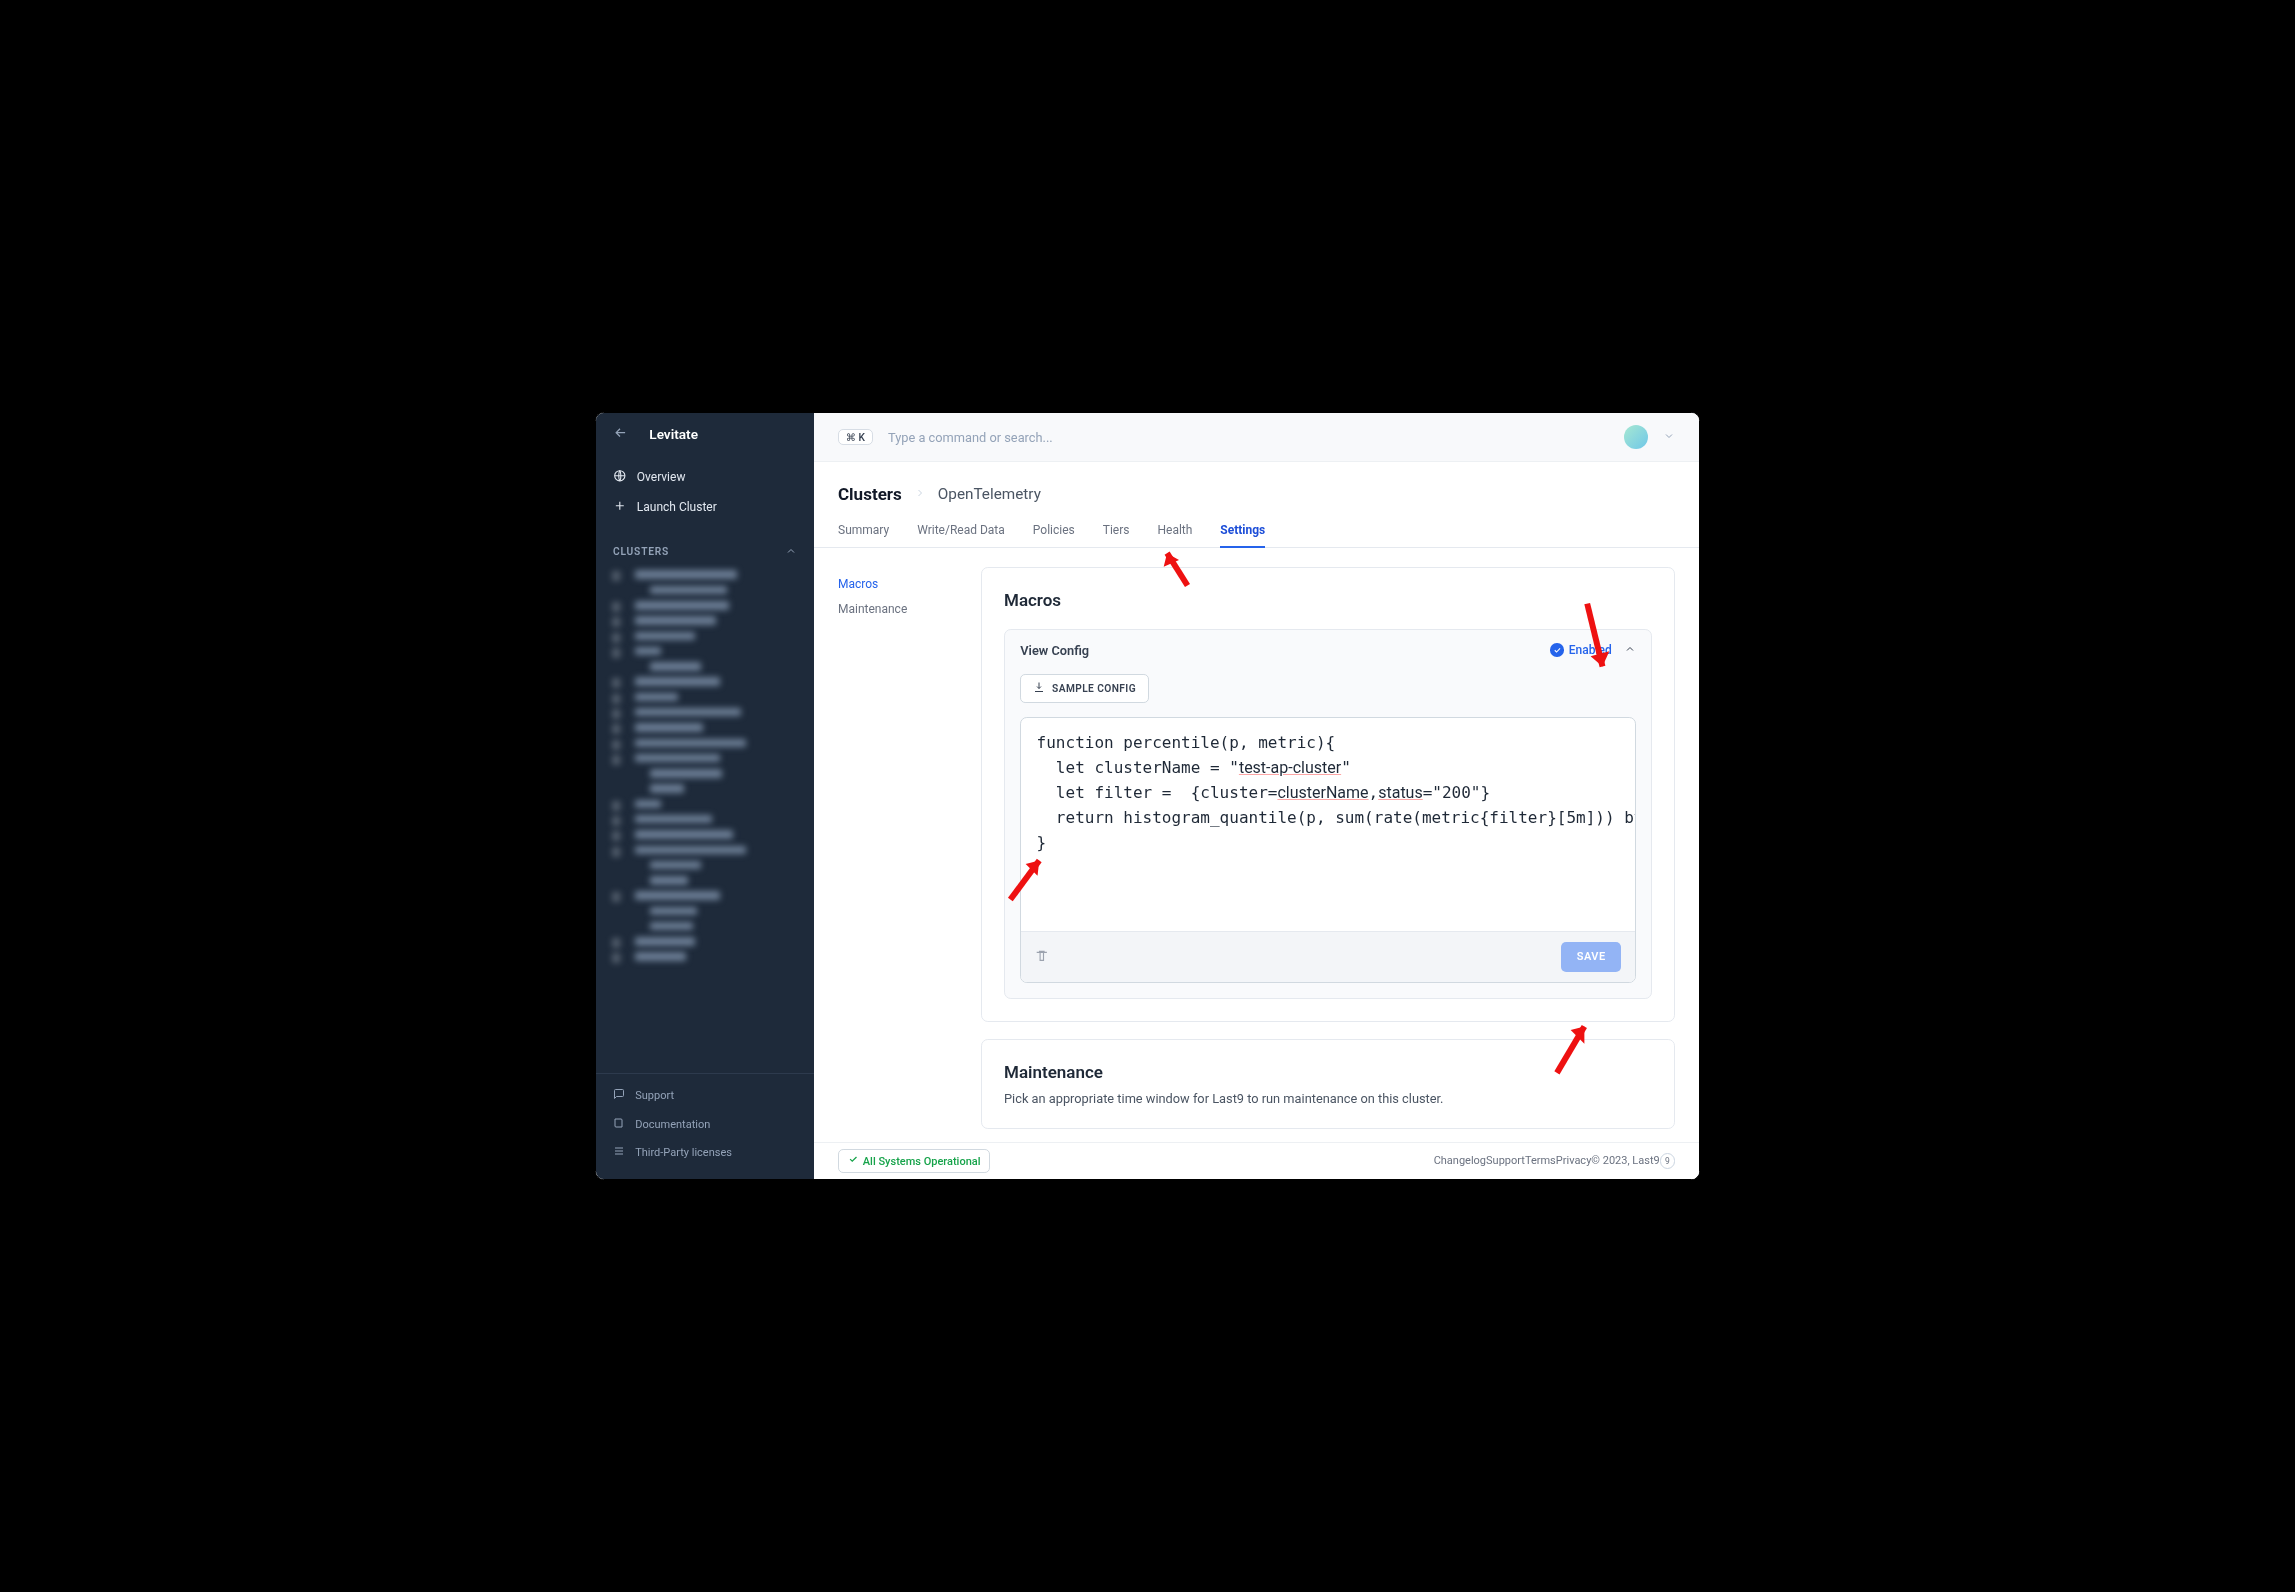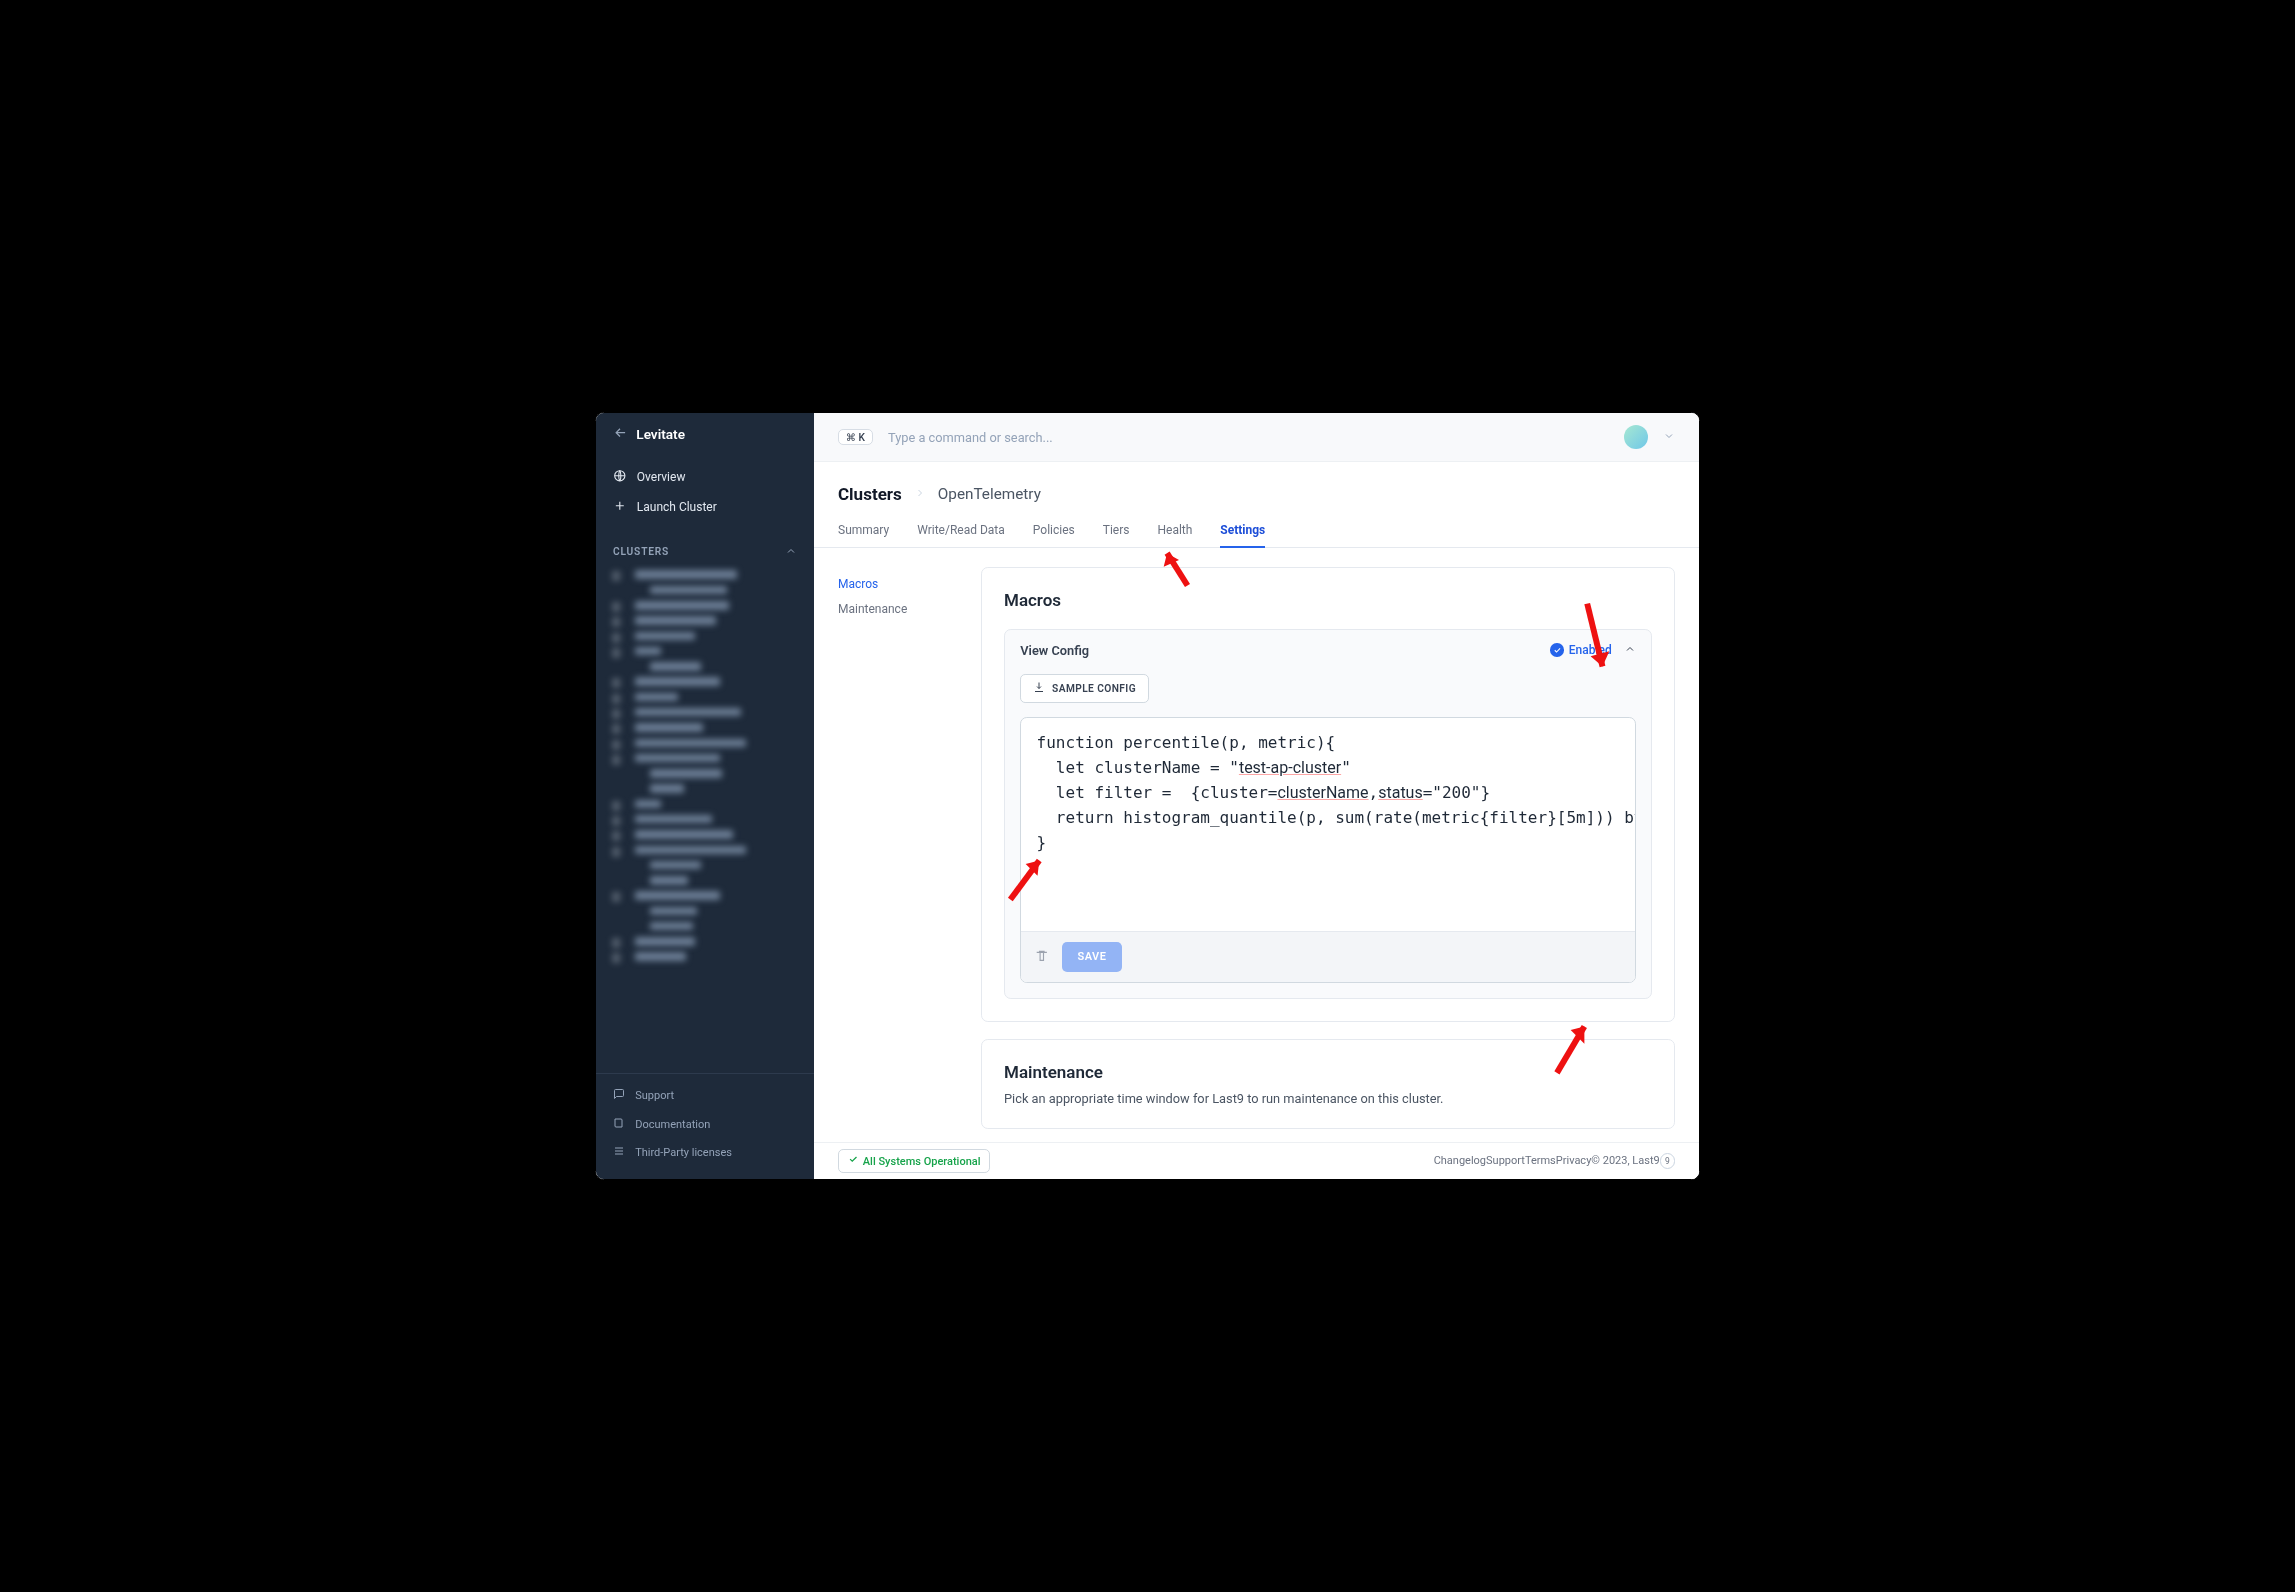--- a/index.html
+++ b/index.html
@@ -1,19 +1,19 @@
 <!DOCTYPE html>
 <html style="font-size:13.6px"><head>
 <meta charset="utf-8">
 <style>
   *{box-sizing:border-box;margin:0;padding:0;font-family:-apple-system,BlinkMacSystemFont,"Segoe UI",Roboto,sans-serif}
   body{background:#000;display:flex;justify-content:center;align-items:center;min-height:100vh;padding:6.8px}
   .app{width:1105px;height:768px;background:#fff;border-radius:8.5px;overflow:hidden;display:flex;position:relative;border:1.7px solid #000}
   .sidebar{width:218px;background:#1e2a3a;color:#cbd5e1;display:flex;flex-direction:column;flex-shrink:0}
-  .sb-top{padding:12px 17px;display:flex;align-items:center;gap:8px}
+  .sb-top{padding:12px 17px;display:flex;align-items:center;gap:21px}
   .sb-top svg{color:#94a3b8}
   .brand{color:#fff;font-weight:600;font-size:13.6px}
   .sb-nav{padding:6.8px 8.5px}
   .navitem{display:flex;align-items:center;gap:10.2px;padding:6.8px 8.5px;font-size:12px;color:#e2e8f0;border-radius:5.1px;cursor:pointer}
   .sb-section{padding:15.3px 17px 5.1px;display:flex;align-items:center;justify-content:space-between;font-size:10.2px;letter-spacing:.08em;color:#94a3b8;font-weight:600}
   .cluster-list{flex:1;overflow:hidden;padding:3.4px 10.2px}
   .crow{display:flex;align-items:center;gap:8.5px;padding:3.4px 5.1px;font-size:11px;color:#cbd5e1;filter:blur(3.4px);user-select:none}
   .crow .ic{width:15.3px;height:8.5px;display:inline-block}
   .crow .bar{background:#6b7d94;height:8.5px;border-radius:1.7px;display:inline-block}
   .sb-footer{padding:6.8px 8.5px 12px;border-top:0.9px solid #2d3a4d}
@@ -50,21 +50,21 @@
   .config-title{font-weight:600;color:#374151;font-size:12.8px}
   .enabled{display:flex;align-items:center;gap:5.1px;color:#2563eb;font-size:12px;font-weight:500}
   .enabled .dot{width:13.6px;height:13.6px;border-radius:50%;background:#2563eb;display:inline-flex;align-items:center;justify-content:center}
   .enabled .dot svg{color:#fff}
   .config-body{padding:3.4px 15.3px 15.3px}
   .sample{display:inline-flex;align-items:center;gap:6.8px;border:0.9px solid #d1d9e0;background:#fff;border-radius:5.1px;padding:6.8px 12px;font-size:10.2px;font-weight:600;letter-spacing:.04em;color:#374151;cursor:pointer}
   .editor-wrap{margin-top:13.6px;border:0.9px solid #d1d9e0;border-radius:6.8px;background:#fff;overflow:hidden}
   .editor{width:100%;min-height:213px;padding:13.6px 15.3px;font-family:ui-monospace,Menlo,monospace;font-size:16px;color:#1f2937;border:none;resize:vertical;outline:none;line-height:1.55;white-space:pre}
   .editor .ul{text-decoration:underline;text-decoration-color:#fca5a5;text-decoration-style:solid}
   .editor .ul2{text-decoration:underline;text-decoration-color:#fca5a5;text-decoration-style:wavy}
-  .editor-foot{display:flex;justify-content:flex-start;align-items:center;gap:13.6px;padding:10.2px 13.6px;background:#f3f5f8;border-top:0.9px solid #e5e9ef}
+  .editor-foot{display:flex;justify-content:space-between;align-items:center;gap:13.6px;padding:10.2px 13.6px;background:#f3f5f8;border-top:0.9px solid #e5e9ef}
   .trash{color:#9ca3af;cursor:pointer}
   .save{background:#93b4f5;color:#fff;border:none;border-radius:5.1px;padding:8.5px 15.3px;font-weight:600;font-size:11px;letter-spacing:.05em;cursor:pointer}
 
   .panel2{flex:1;border:0.9px solid #e5e9ef;border-radius:6.8px;padding:22px;margin-top:17px}
 
   .footer{position:absolute;bottom:0;left:218px;right:0;height:37px;display:flex;align-items:center;justify-content:space-between;padding:0 24px;background:#fff;border-top:0.9px solid #edf0f3;font-size:11px;color:#6b7280}
   .status{display:inline-flex;align-items:center;gap:5.1px;border:0.9px solid #d1d9e0;border-radius:5.1px;padding:4.3px 8.5px;color:#16a34a;font-weight:500}
   .flinks{display:flex;gap:0;align-items:center}
   .flinks span{cursor:pointer}
   .badge9{display:inline-flex;width:15.3px;height:15.3px;border:0.9px solid #cbd5e1;border-radius:50%;align-items:center;justify-content:center;font-size:8.5px;color:#6b7280}

